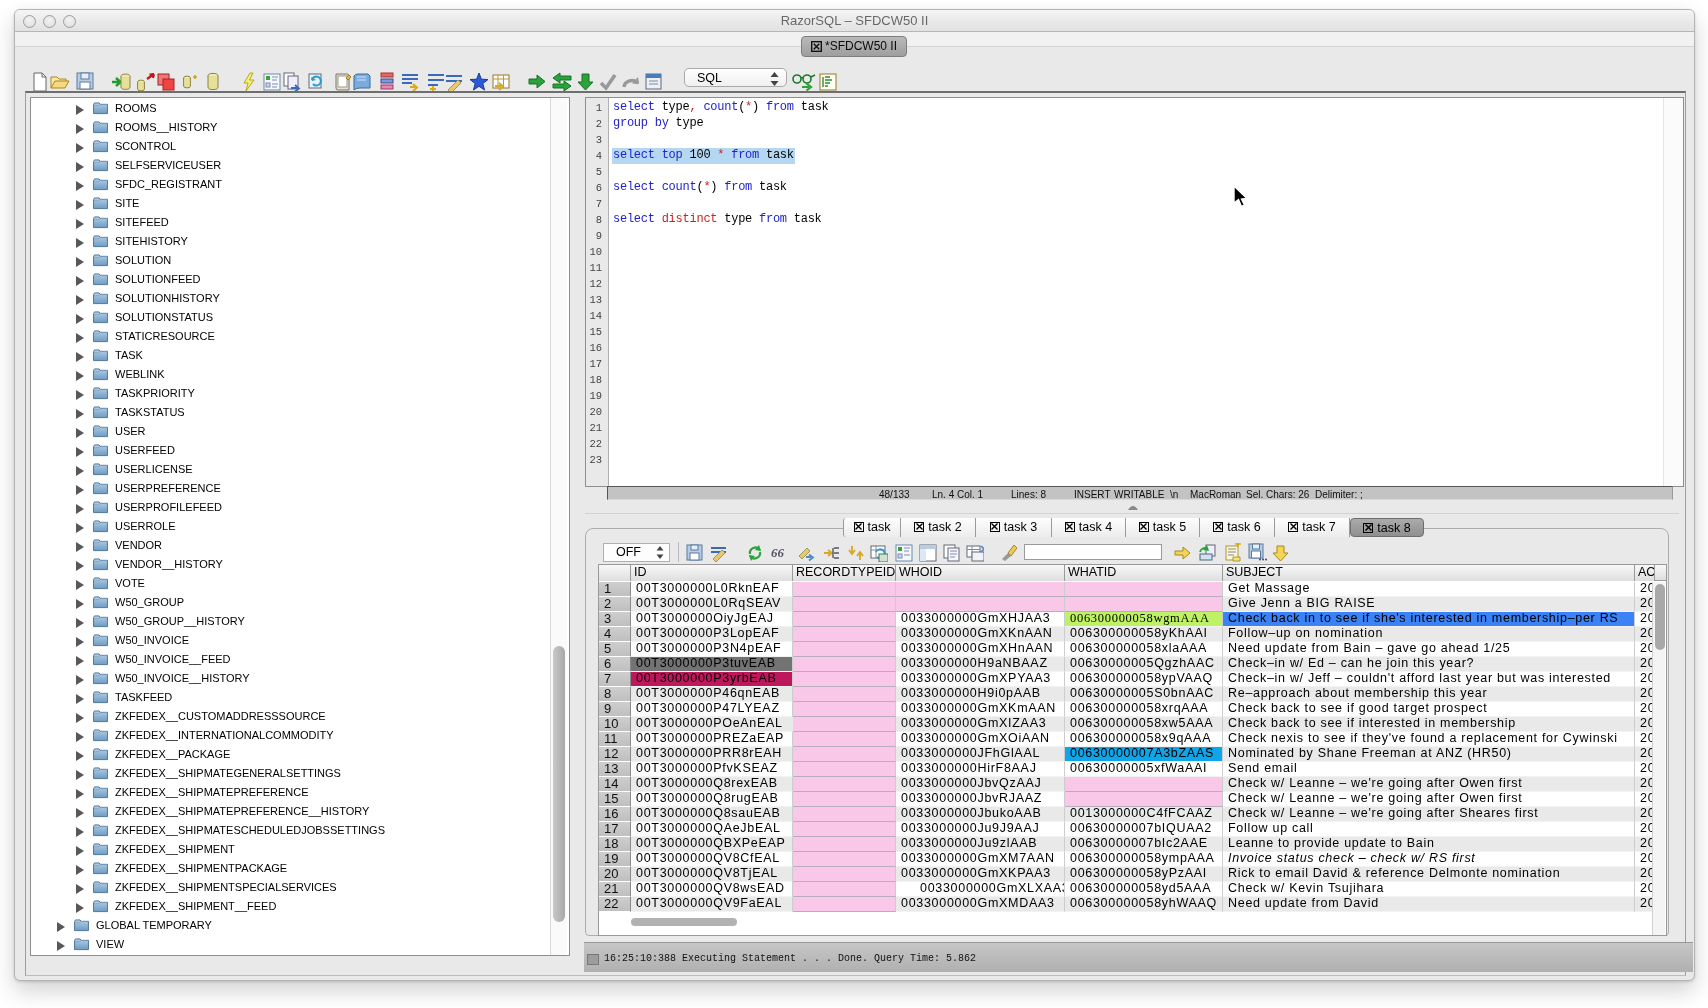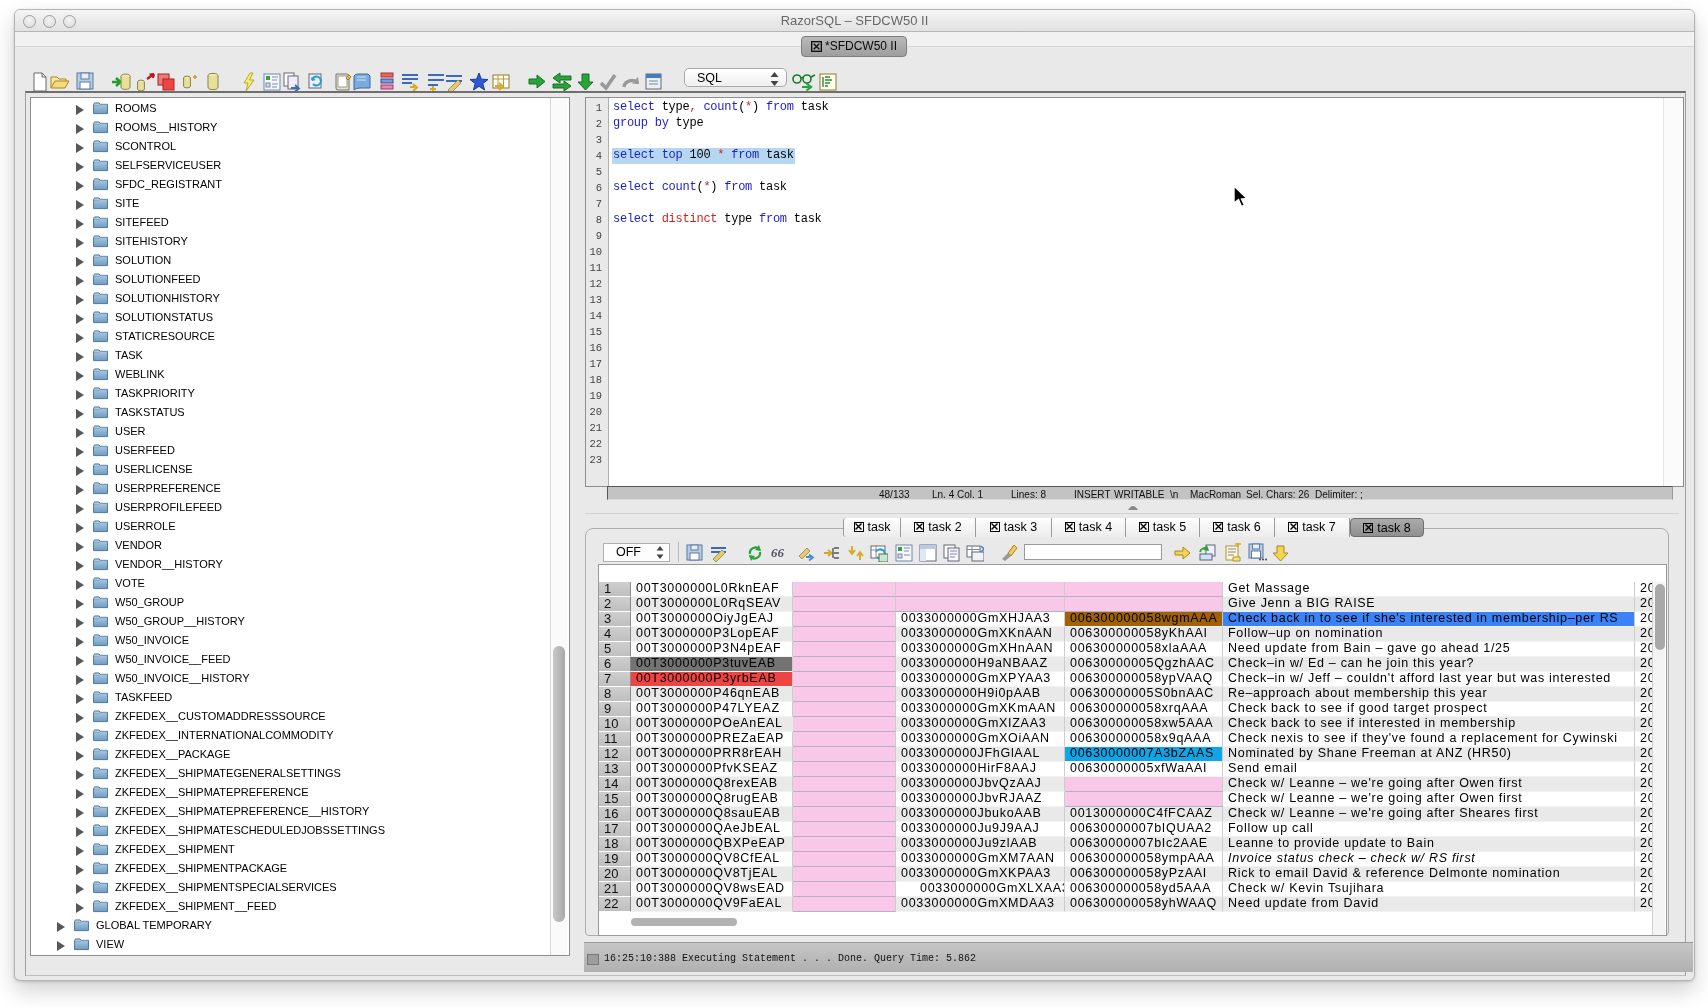--- a/index.html
+++ b/index.html
@@ -744,20 +744,29 @@
           <rect x="3.5" y="8" width="9" height="7" fill="#fff" stroke="#5a7aa0"></rect>
           <circle cx="12" cy="16.5" r="1" fill="#446"></circle>
           <circle cx="15" cy="16.5" r="1" fill="#446"></circle>
           <circle cx="18" cy="16.5" r="1" fill="#446"></circle>
         </svg>
 <svg class="icon" style="left:686px;top:16px" width="17" height="17" viewBox="0 0 17 17">
           <path d="M5 1 L12 1 L12 8 L16 8 L8.5 16 L1 8 L5 8 Z" fill="#f4d454" stroke="#a88818"></path>
         </svg>
       </div>
     <div id="rtable">
+        <div id="thead">
+<div class="hcell" style="left:0px;width:32px"></div>
+<div class="hcell" style="left:32px;width:162px">ID</div>
+<div class="hcell" style="left:194px;width:103px">RECORDTYPEID</div>
+<div class="hcell" style="left:297px;width:169px">WHOID</div>
+<div class="hcell" style="left:466px;width:158px">WHATID</div>
+<div class="hcell" style="left:624px;width:412px">SUBJECT</div>
+<div class="hcell" style="left:1036px;width:20px">AC</div>
+</div>
 <div class="drow" style="top:17px">
 <div class="dcell rn" style="left:0;width:32px">1</div>
 <div class="dcell" style="left:32px;width:162px;background:#ffffff;">00T3000000L0RknEAF</div>
 <div class="dcell" style="left:194px;width:103px;background:#f9c8e8;border-bottom:1px solid #b9aebc;"></div>
 <div class="dcell" style="left:297px;width:169px;background:#f9c8e8;border-bottom:1px solid #b9aebc;"></div>
 <div class="dcell" style="left:466px;width:158px;background:#f9c8e8;border-bottom:1px solid #b9aebc;"></div>
 <div class="dcell" style="left:624px;width:412px;background:#ffffff;">Get Massage</div>
 <div class="dcell" style="left:1036px;width:20px;background:#ffffff;">200</div>
 </div>
 <div class="drow" style="top:32px">
@@ -767,21 +776,21 @@
 <div class="dcell" style="left:297px;width:169px;background:#f9c8e8;border-bottom:1px solid #b9aebc;"></div>
 <div class="dcell" style="left:466px;width:158px;background:#f9c8e8;border-bottom:1px solid #b9aebc;"></div>
 <div class="dcell" style="left:624px;width:412px;background:#e9e9e9;">Give Jenn a BIG RAISE</div>
 <div class="dcell" style="left:1036px;width:20px;background:#e9e9e9;">200</div>
 </div>
 <div class="drow" style="top:47px">
 <div class="dcell rn" style="left:0;width:32px">3</div>
 <div class="dcell" style="left:32px;width:162px;background:#ffffff;">00T3000000OiyJgEAJ</div>
 <div class="dcell" style="left:194px;width:103px;background:#f9c8e8;border-bottom:1px solid #b9aebc;"></div>
 <div class="dcell" style="left:297px;width:169px;background:#ffffff;">0033000000GmXHJAA3</div>
-<div class="dcell" style="left:466px;width:158px;background:#a16207;">006300000058wgmAAA</div>
+<div class="dcell" style="left:466px;width:158px;background:#bef264;font-family:Liberation Serif, serif;">006300000058wgmAAA</div>
 <div class="dcell" style="left:624px;width:412px;background:#3b82f6;">Check back in to see if she's interested in membership–per RS</div>
 <div class="dcell" style="left:1036px;width:20px;background:#ffffff;">200</div>
 </div>
 <div class="drow" style="top:62px">
 <div class="dcell rn" style="left:0;width:32px">4</div>
 <div class="dcell" style="left:32px;width:162px;background:#e9e9e9;">00T3000000P3LopEAF</div>
 <div class="dcell" style="left:194px;width:103px;background:#f9c8e8;border-bottom:1px solid #b9aebc;"></div>
 <div class="dcell" style="left:297px;width:169px;background:#e9e9e9;">0033000000GmXKnAAN</div>
 <div class="dcell" style="left:466px;width:158px;background:#e9e9e9;">006300000058yKhAAI</div>
 <div class="dcell" style="left:624px;width:412px;background:#e9e9e9;">Follow–up on nomination</div>
@@ -800,21 +809,21 @@
 <div class="dcell rn" style="left:0;width:32px">6</div>
 <div class="dcell" style="left:32px;width:162px;background:#737373;">00T3000000P3tuvEAB</div>
 <div class="dcell" style="left:194px;width:103px;background:#f9c8e8;border-bottom:1px solid #b9aebc;"></div>
 <div class="dcell" style="left:297px;width:169px;background:#e9e9e9;">0033000000H9aNBAAZ</div>
 <div class="dcell" style="left:466px;width:158px;background:#e9e9e9;">00630000005QgzhAAC</div>
 <div class="dcell" style="left:624px;width:412px;background:#e9e9e9;">Check–in w/ Ed – can he join this year?</div>
 <div class="dcell" style="left:1036px;width:20px;background:#e9e9e9;">200</div>
 </div>
 <div class="drow" style="top:107px">
 <div class="dcell rn" style="left:0;width:32px">7</div>
-<div class="dcell" style="left:32px;width:162px;background:#ef4444;">00T3000000P3yrbEAB</div>
+<div class="dcell" style="left:32px;width:162px;background:#be185d;">00T3000000P3yrbEAB</div>
 <div class="dcell" style="left:194px;width:103px;background:#f9c8e8;border-bottom:1px solid #b9aebc;"></div>
 <div class="dcell" style="left:297px;width:169px;background:#ffffff;">0033000000GmXPYAA3</div>
 <div class="dcell" style="left:466px;width:158px;background:#ffffff;">006300000058ypVAAQ</div>
 <div class="dcell" style="left:624px;width:412px;background:#ffffff;">Check–in w/ Jeff – couldn't afford last year but was interested</div>
 <div class="dcell" style="left:1036px;width:20px;background:#ffffff;">200</div>
 </div>
 <div class="drow" style="top:122px">
 <div class="dcell rn" style="left:0;width:32px">8</div>
 <div class="dcell" style="left:32px;width:162px;background:#e9e9e9;">00T3000000P46qnEAB</div>
 <div class="dcell" style="left:194px;width:103px;background:#f9c8e8;border-bottom:1px solid #b9aebc;"></div>

